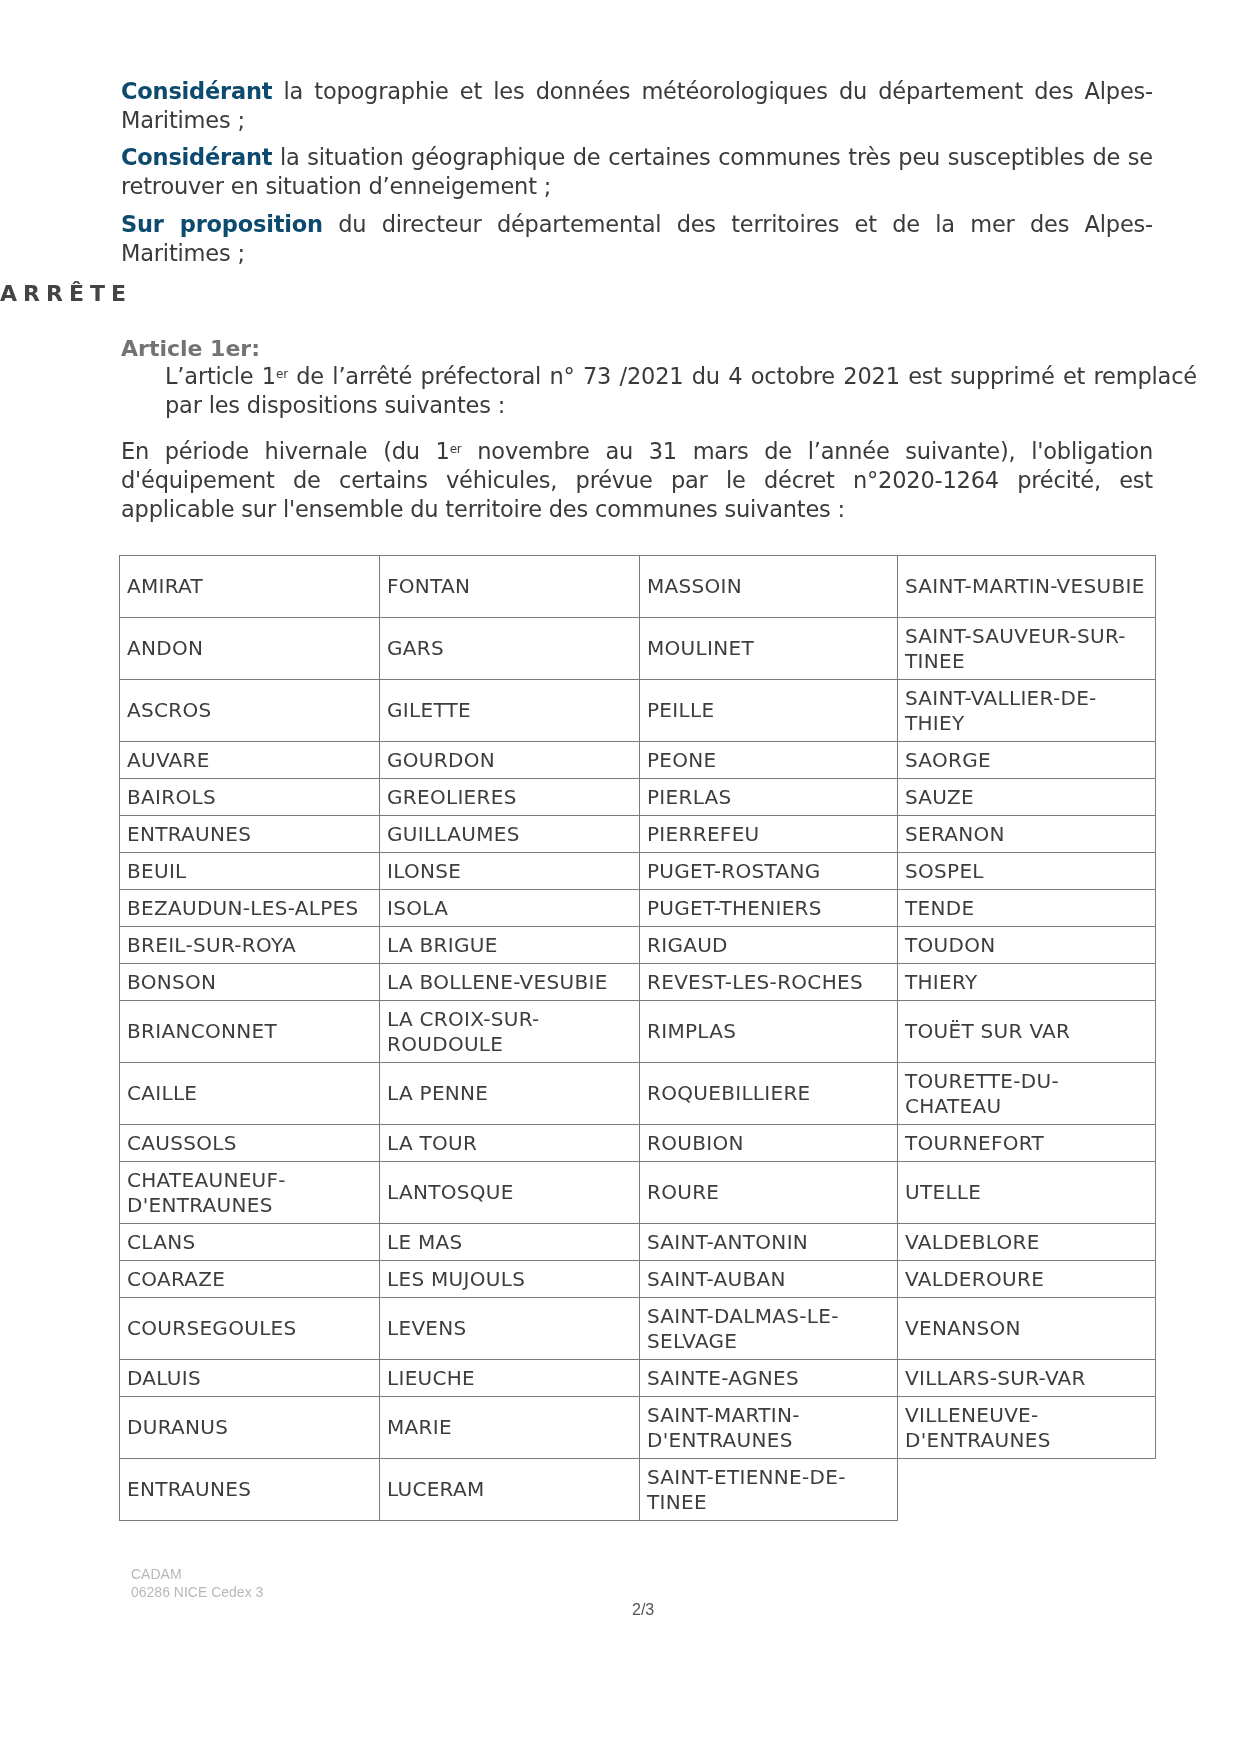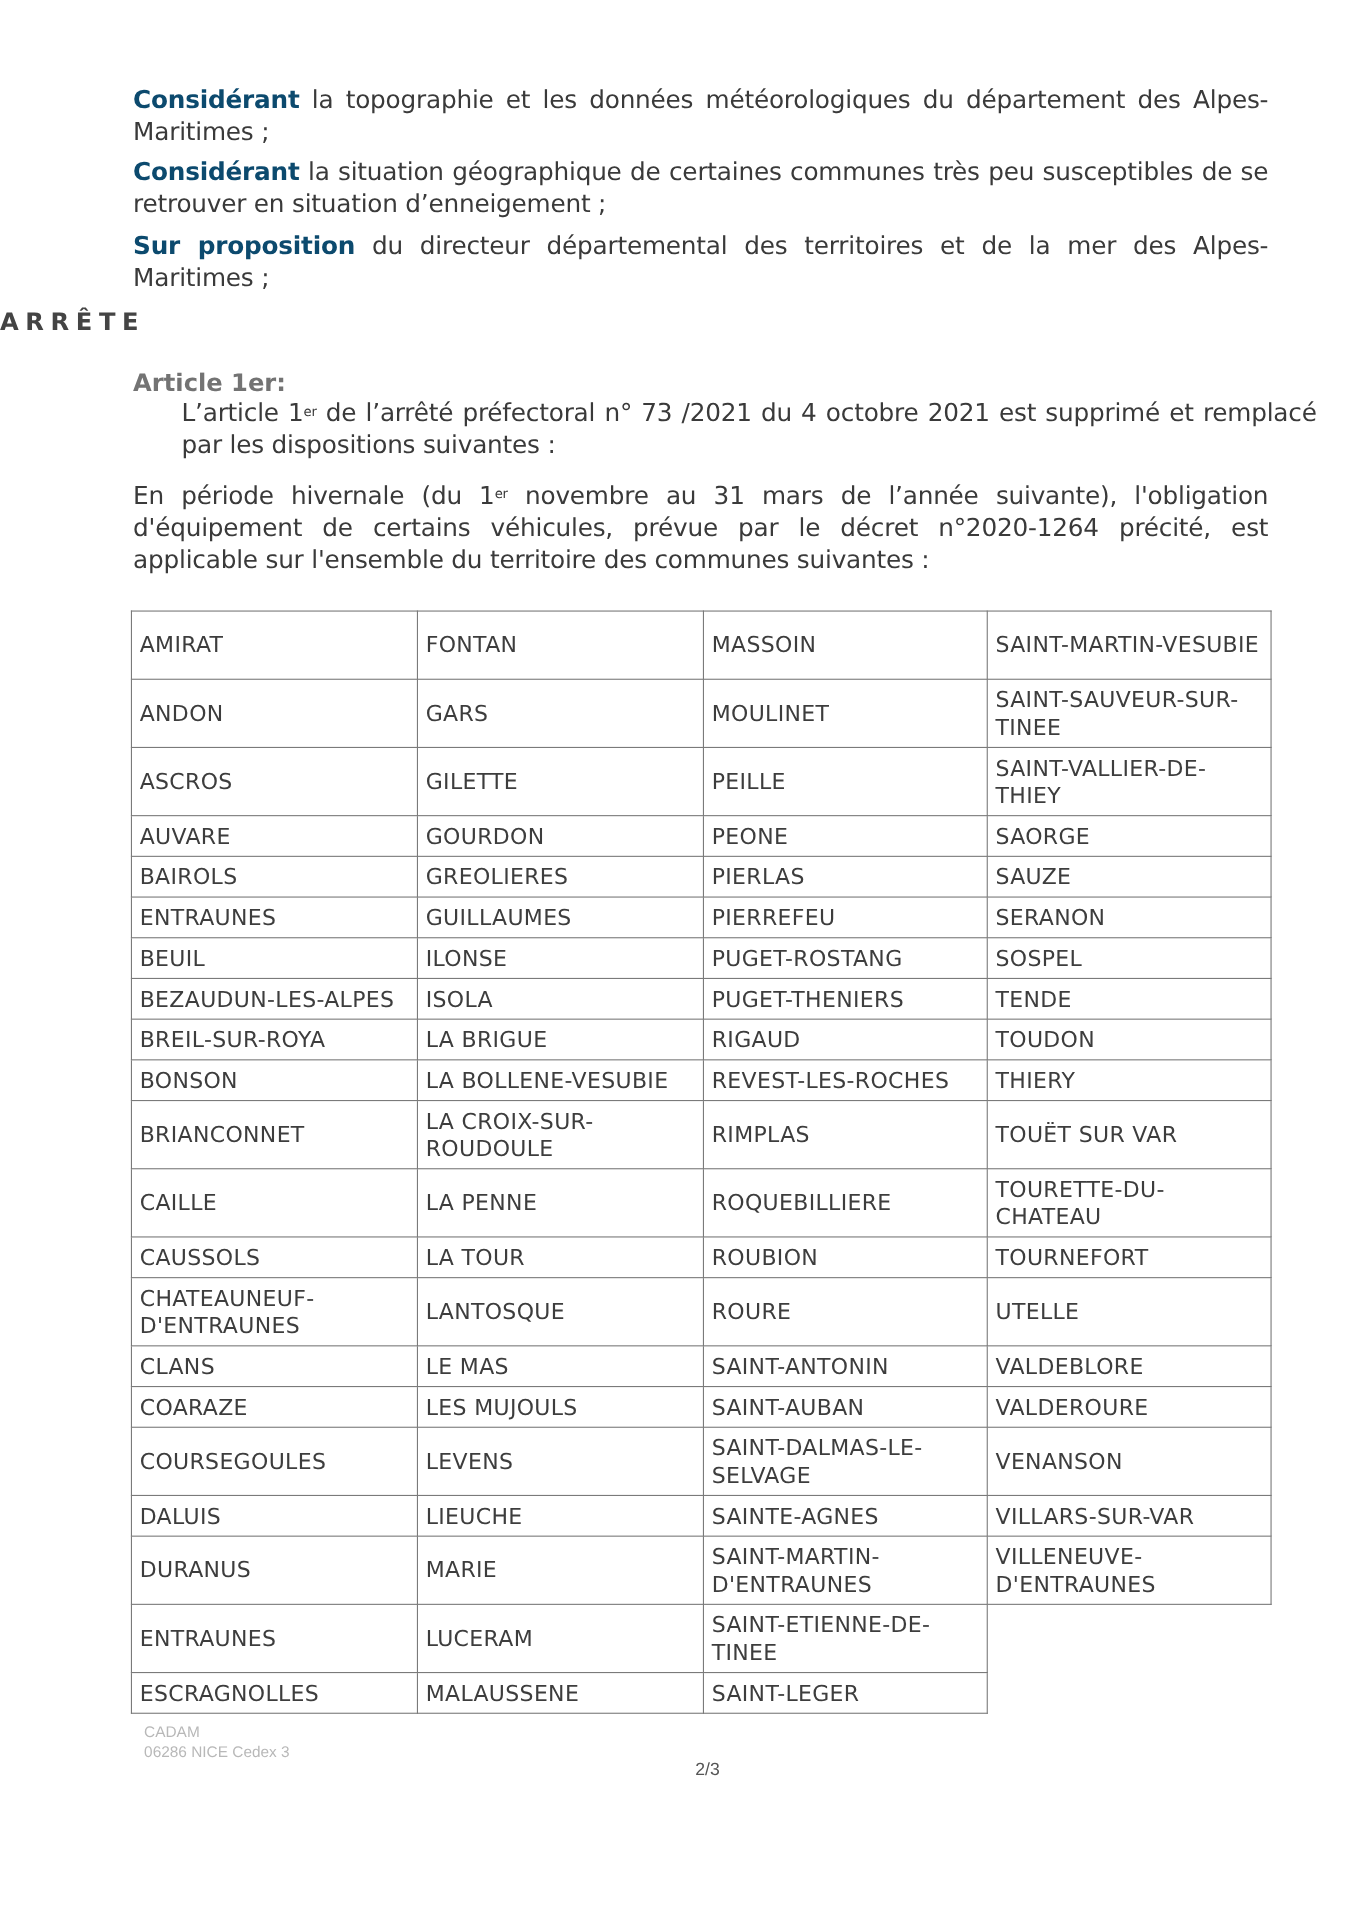--- a/index.html
+++ b/index.html
@@ -164,26 +164,20 @@
         <td class="c1">MARIE</td>
         <td class="c2">SAINT-MARTIN-D'ENTRAUNES</td>
         <td class="c3">VILLENEUVE-D'ENTRAUNES</td>
       </tr>
       <tr class="tall">
         <td class="c0">ENTRAUNES</td>
         <td class="c1">LUCERAM</td>
         <td class="c2">SAINT-ETIENNE-DE-TINEE</td>
         <td class="c3 empty"></td>
       </tr>
-      <tr class="short">
-        <td class="c0">ESCRAGNOLLES</td>
-        <td class="c1">MALAUSSENE</td>
-        <td class="c2">SAINT-LEGER</td>
-        <td class="c3 empty"></td>
-      </tr>
     </tbody>
 </table>
 
 <div class="footer">
   <div>CADAM</div>
   <div>06286 NICE Cedex 3</div>
 </div>
 <div class="pagenum">2/3</div>
 
 </body></html>

